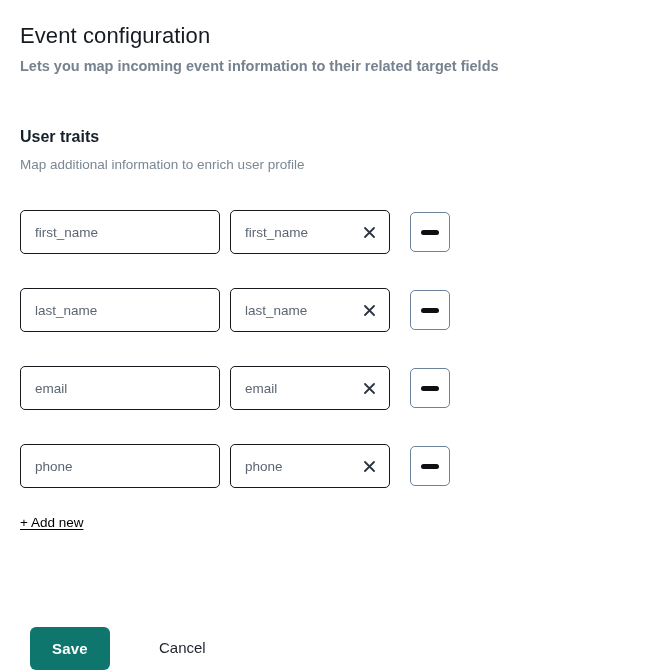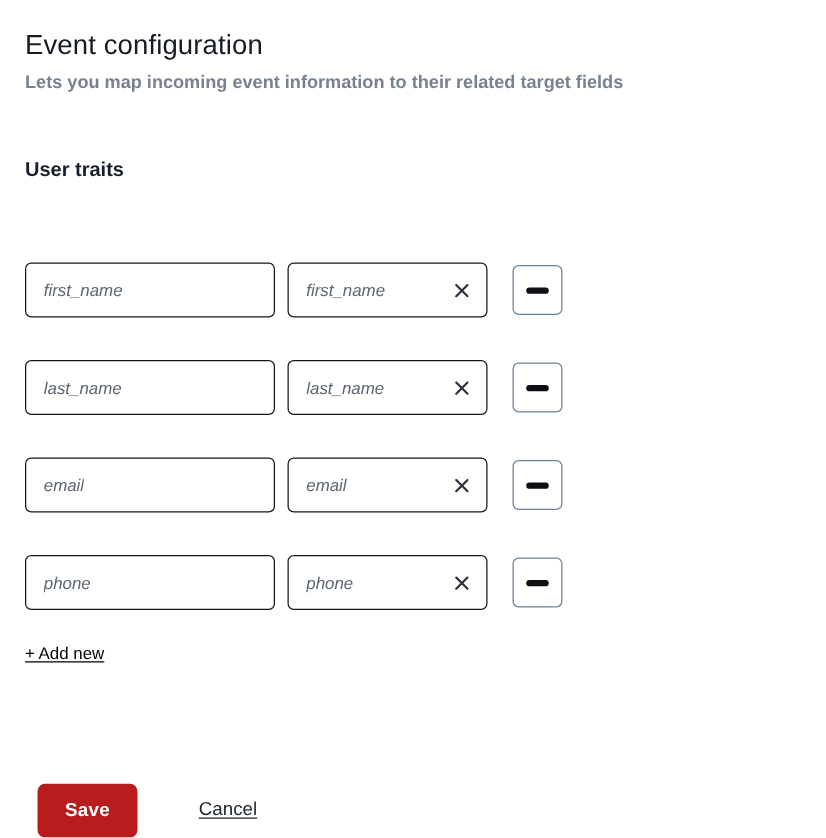--- a/index.html
+++ b/index.html
@@ -69,21 +69,20 @@
     color: #7b8793;
     white-space: nowrap;
   }
 
   
   .rows {
     position: absolute;
     left: 0;
     top: 196px;
     width: 661px;
-    font-style: italic;
   }
   .map-row {
     position: relative;
     height: 78px;
   }
 
   .src-field {
     position: absolute;
     left: 20px;
     top: 0;
@@ -181,57 +180,57 @@
   }
 
   
   .save-btn {
     position: absolute;
     left: 30px;
     top: 613px;
     width: 80px;
     height: 43px;
     box-sizing: border-box;
-    background: #b91c1c;
+    background: #0f766e;
     border: none;
     border-radius: 6px;
     color: #ffffff;
     font-size: 15px;
     font-weight: 700;
     font-family: "Liberation Sans", sans-serif;
     letter-spacing: 0.2px;
     cursor: pointer;
     display: flex;
     align-items: center;
     justify-content: center;
   }
   .cancel-link {
     position: absolute;
     left: 159px;
     top: 624px;
     font-size: 15px;
     line-height: 20px;
     color: #1d242c;
-    text-decoration: underline;
     text-underline-offset: 2px;
     cursor: pointer;
     white-space: nowrap;
   }
 </style>
 </head>
 <body>
 
 <div class="page">
 
   <div class="page-title">Event configuration</div>
 
   <div class="page-subtitle">Lets you map incoming event information to their related target fields</div>
 
   <div class="section-title">User traits</div>
 
+  <div class="section-subtitle">Map additional information to enrich user profile</div>
 
   <div class="rows">
 
     <div class="map-row">
       <div class="src-field">
         <span class="field-text">first_name</span>
       </div>
       <div class="dst-field">
         <span class="field-text">first_name</span>
         <span class="clear-btn">

